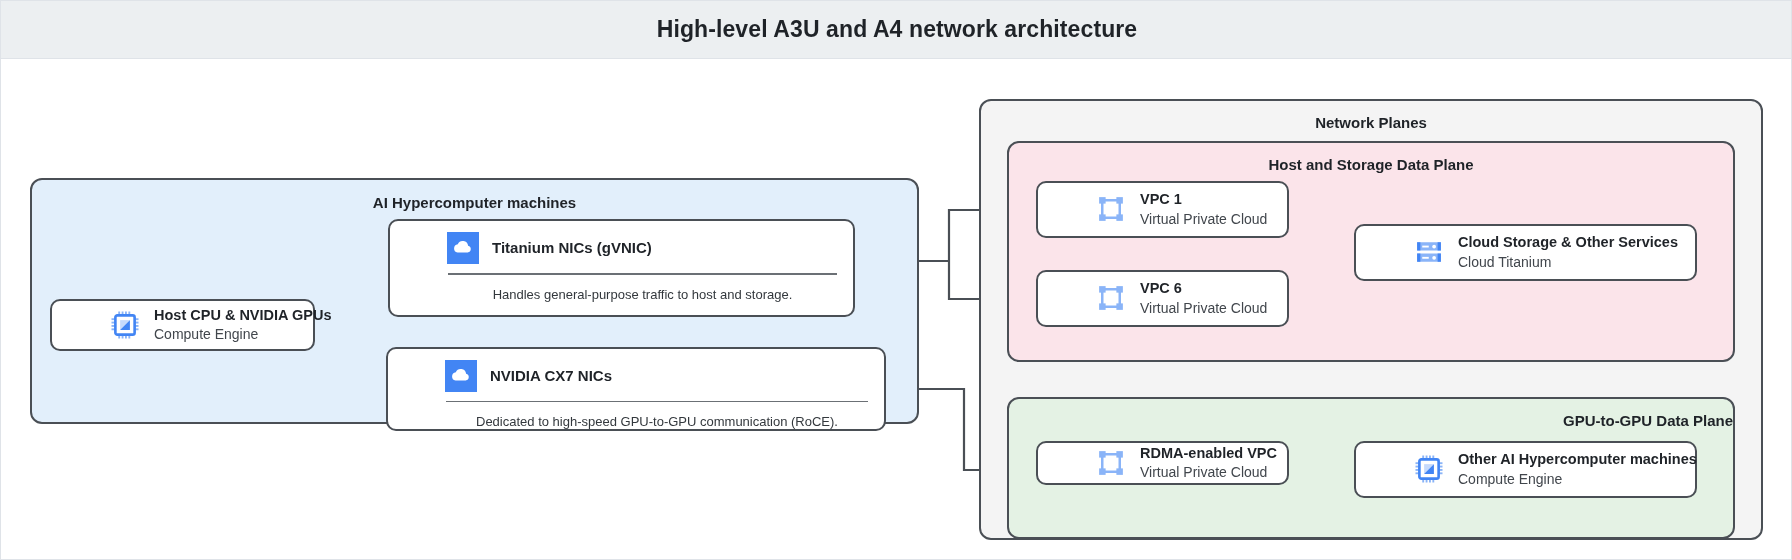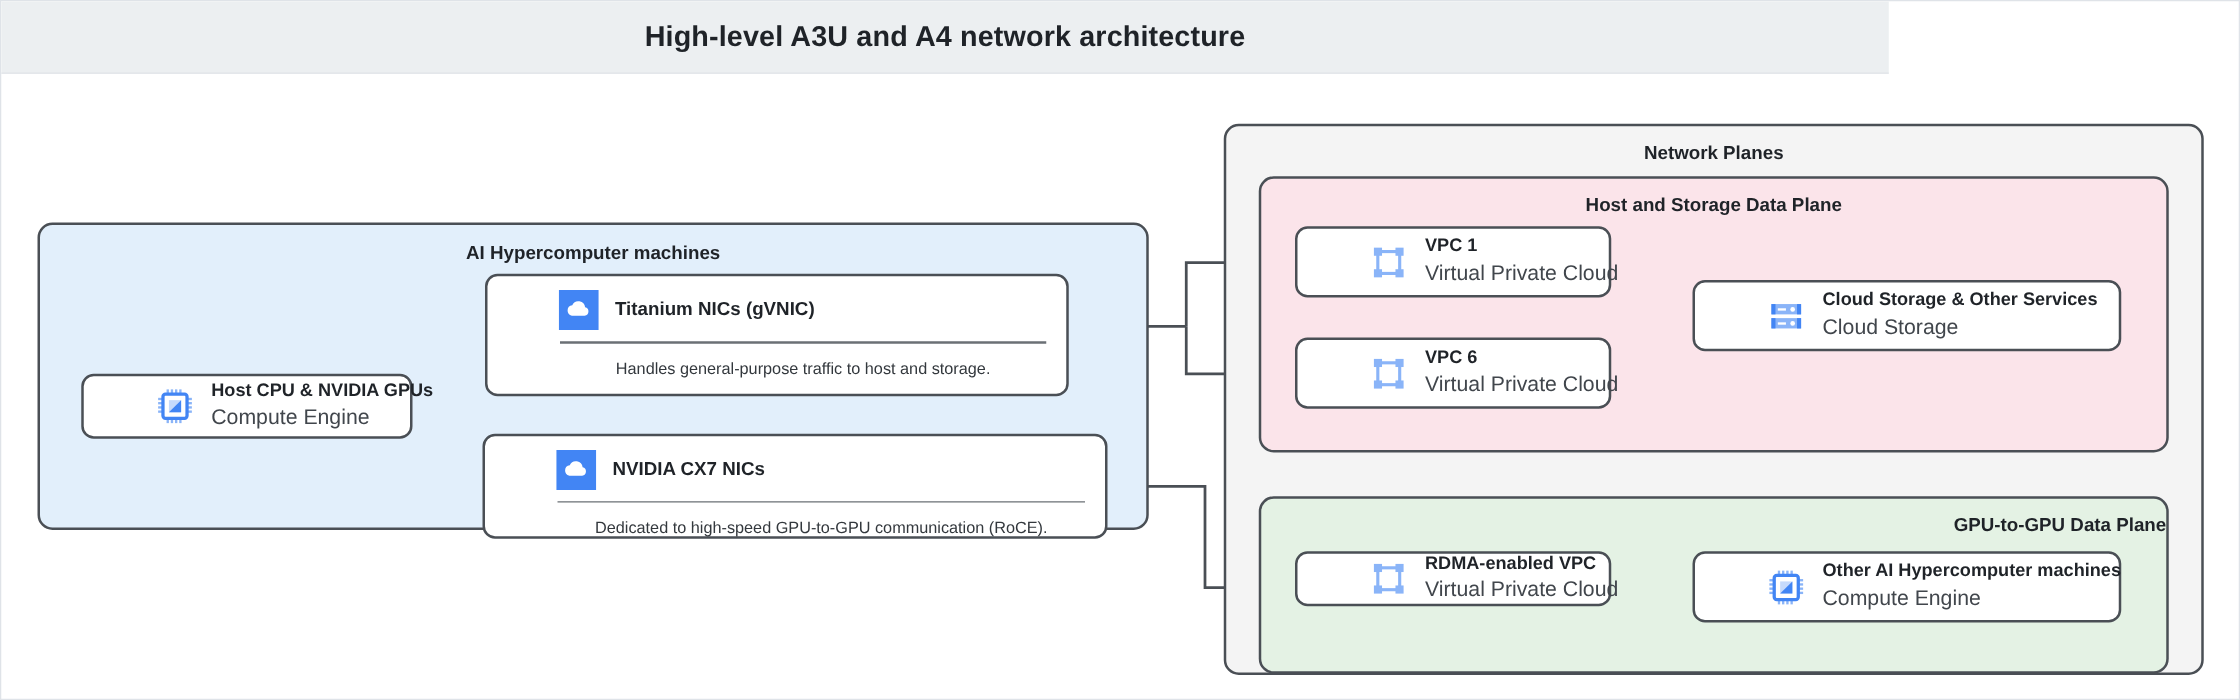--- a/index.html
+++ b/index.html
@@ -20,21 +20,21 @@
     background: #ffffff;
     box-sizing: border-box;
     border: 1px solid #dfe3e8;
     overflow: hidden;
   }
 
   
   #header {
     position: absolute;
     left: 0; top: 0;
-    width: 1510px;
+    width: 1792px;
     height: 58px;
     background: #eceff1;
     border-bottom: 1px solid #dfe3e8;
     box-sizing: border-box;
     display: flex;
     align-items: center;
     justify-content: center;
   }
   #header-title {
     font-size: 23px;
@@ -130,40 +130,40 @@
   }
   .node-text { display: flex; flex-direction: column; min-width: 0; }
   .node-title {
     font-size: 14.5px;
     font-weight: bold;
     color: #1f2328;
     line-height: 1.35;
     white-space: nowrap;
   }
   .node-sub {
-    font-size: 17px;
+    font-size: 14px;
     color: #41464c;
     line-height: 1.35;
     white-space: nowrap;
   }
   .node-divider {
     height: 2px;
     background: #6b7075;
     margin: 8px 16px 0 16px;
   }
   .node-desc {
     font-size: 13px;
     color: #33383d;
     text-align: center;
     padding: 12px 16px 0 16px;
     white-space: nowrap;
   }
 
   
-  #node-host-cpu   { left: 64px;  top: 240px; width: 265px; height: 52px; }
+  #node-host-cpu   { left: 49px;  top: 240px; width: 265px; height: 52px; }
   #node-titanium   { left: 387px; top: 160px; width: 467px; height: 98px; }
   #node-cx7        { left: 385px; top: 288px; width: 500px; height: 84px; }
 
   #node-vpc1       { left: 1035px; top: 122px; width: 253px; height: 57px; }
   #node-vpc2       { left: 1035px; top: 211px; width: 253px; height: 57px; }
   #node-storage    { left: 1353px; top: 165px; width: 343px; height: 57px; }
   #node-rdma-vpc   { left: 1035px; top: 382px; width: 253px; height: 44px; }
   #node-other-mach { left: 1353px; top: 382px; width: 343px; height: 57px; }
 
   
@@ -341,21 +341,21 @@
               <rect x="2.5" y="13.2" width="19" height="6.6" fill="#8ab4f8"></rect>
               <rect x="2.5" y="13.2" width="2.6" height="6.6" fill="#4285f4"></rect>
               <rect x="18.9" y="13.2" width="2.6" height="6.6" fill="#4285f4"></rect>
               <rect x="6.6" y="15.9" width="5.2" height="1.5" fill="#ffffff"></rect>
               <circle cx="16.1" cy="16.6" r="1.5" fill="#ffffff"></circle>
             </g>
           </svg>
         </span>
         <span class="node-text">
           <span class="node-title">Cloud Storage &amp; Other Services</span>
-          <span class="node-sub">Cloud Storage</span>
+          <span class="node-sub">Cloud Titanium</span>
         </span>
       </div>
     </div>
 
     <div class="node" id="node-rdma-vpc">
       <div class="node-row">
         <span class="node-icon">
           <svg width="30" height="30" viewBox="0 0 24 24">
             <rect x="5" y="5" width="14" height="14" fill="none" stroke="#8ab4f8" stroke-width="2"></rect>
             <rect x="2.5" y="2.5" width="5.2" height="5.2" fill="#8ab4f8"></rect>

